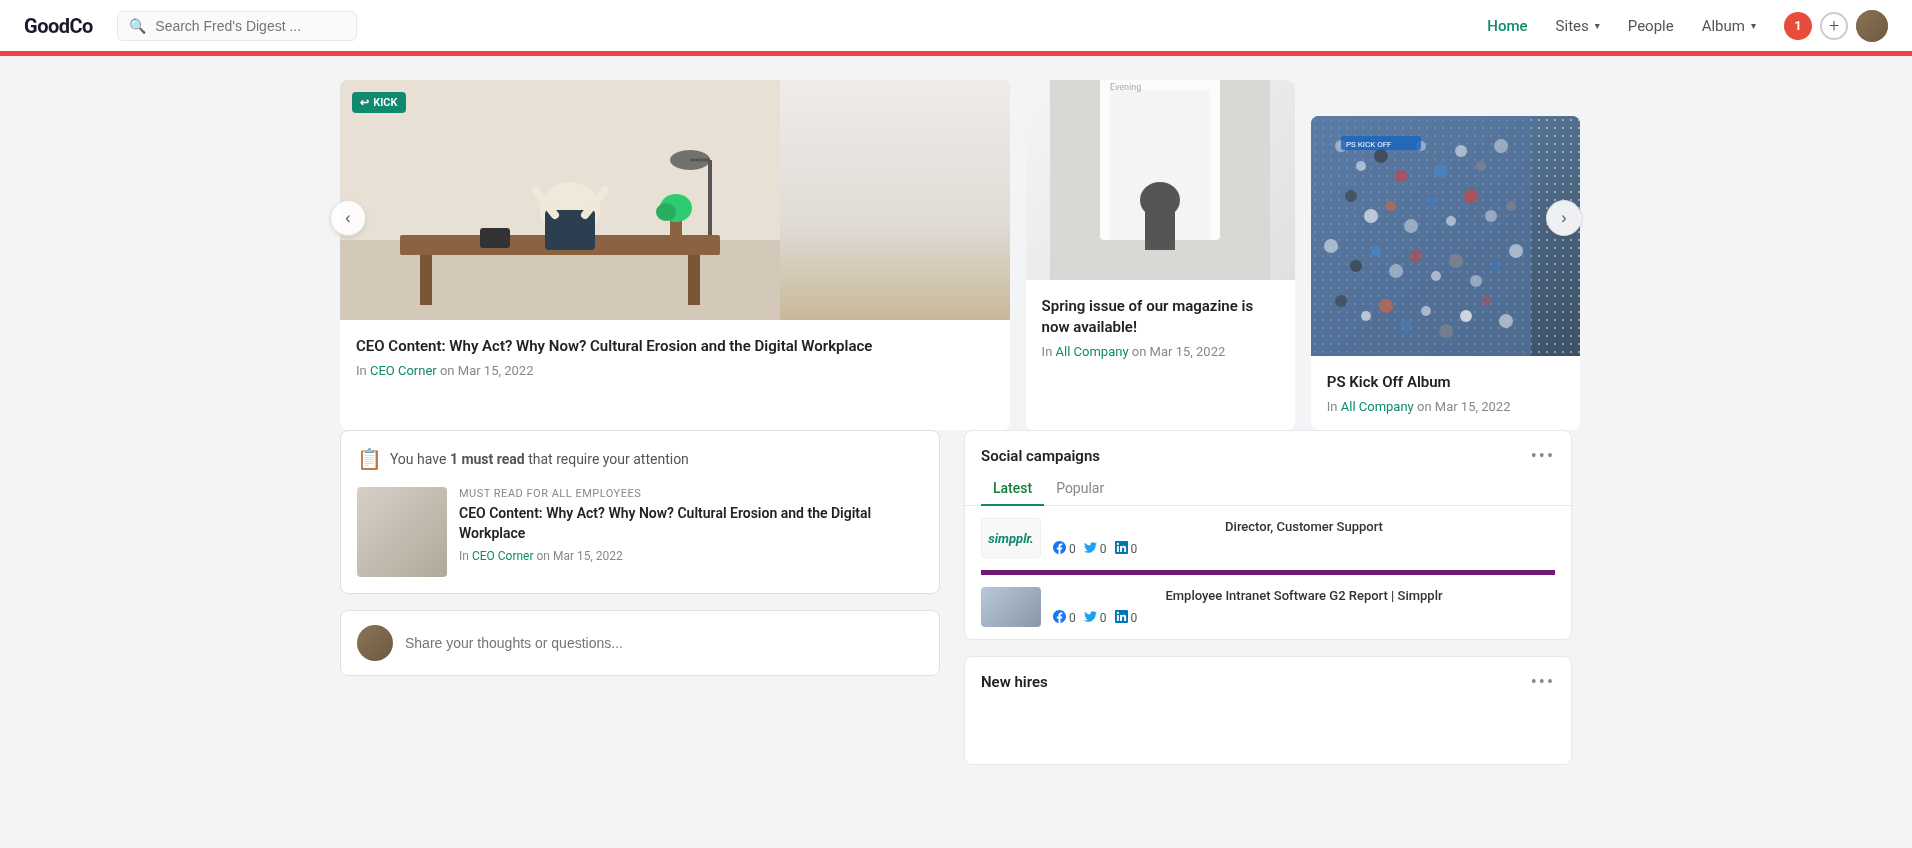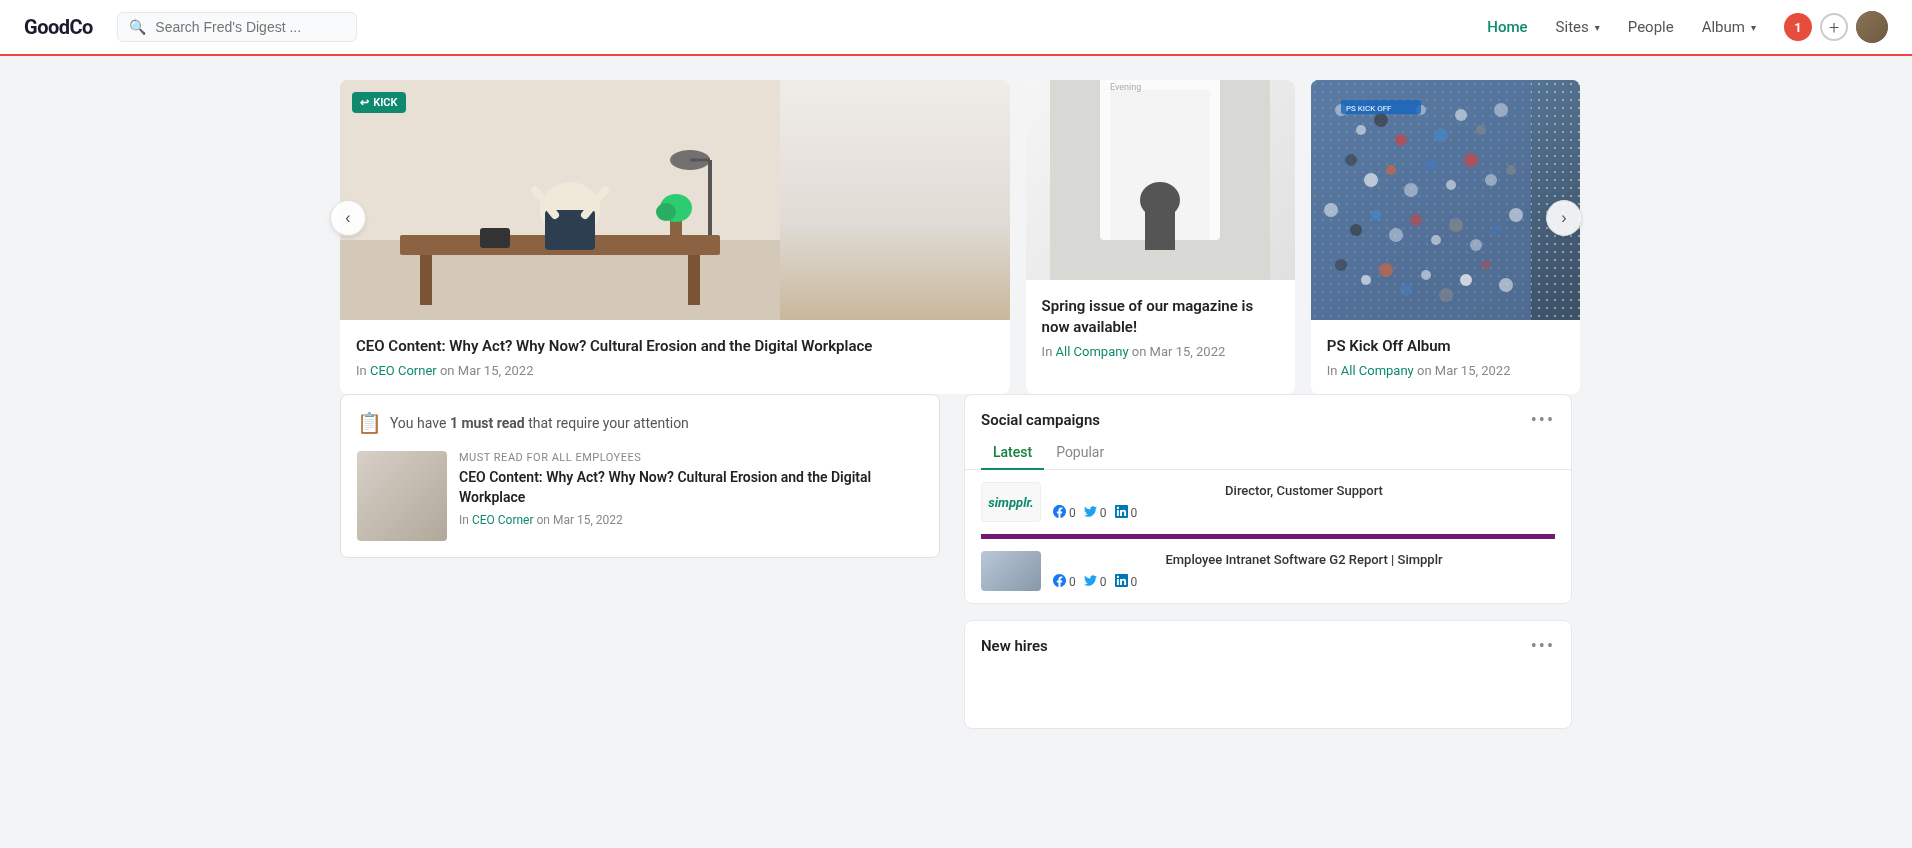--- a/index.html
+++ b/index.html
@@ -5,21 +5,21 @@
     * { box-sizing: border-box; margin: 0; padding: 0; }
     body { font-family: -apple-system, BlinkMacSystemFont, 'Segoe UI', Roboto, sans-serif; background: #f3f4f6; color: #333; }
 
     
     .header {
       display: flex;
       align-items: center;
       background: #fff;
       padding: 0 24px;
       height: 56px;
-      border-bottom: 2px solid #ef4444;
+      border-bottom: 5px solid #ef4444;
       position: sticky;
       top: 0;
       z-index: 100;
       gap: 16px;
     }
     .logo {
       font-size: 20px;
       font-weight: 700;
       color: #1a1a2e;
       letter-spacing: -0.5px;
@@ -427,21 +427,21 @@
       position: relative;
     }
     .card-medium {
       flex: 0 0 calc(22.5% - 8px);
       background: white;
       border-radius: 8px;
       overflow: hidden;
       cursor: pointer;
       margin-right: 16px;
     }
-    .card-medium:last-child { margin-right: 0; }
+    .card-medium:last-child { margin-right: 0; margin-top: 36px; }
 
     
     .carousel-wrapper {
       position: relative;
       width: 100%;
     }
   </style>
 </head>
 <body>
 
@@ -643,20 +643,24 @@
             <div class="must-read-label">Must read for all employees</div>
             <div class="must-read-title">CEO Content: Why Act? Why Now? Cultural Erosion and the Digital Workplace</div>
             <div class="must-read-meta">
               In <a>CEO Corner</a>
               on <span>Mar 15, 2022</span>
             </div>
           </div>
         </div>
       </div>
 
+      <div class="post-box">
+        <div class="post-avatar"></div>
+        <input type="text" class="post-input" placeholder="Share your thoughts or questions..." style="">
+      </div>
 
     </div>
 
     <div class="right-sidebar">
 
       <div class="widget">
         <div class="widget-header">
           <span class="widget-title">Social campaigns</span>
           <span class="widget-more">•••</span>
         </div>

